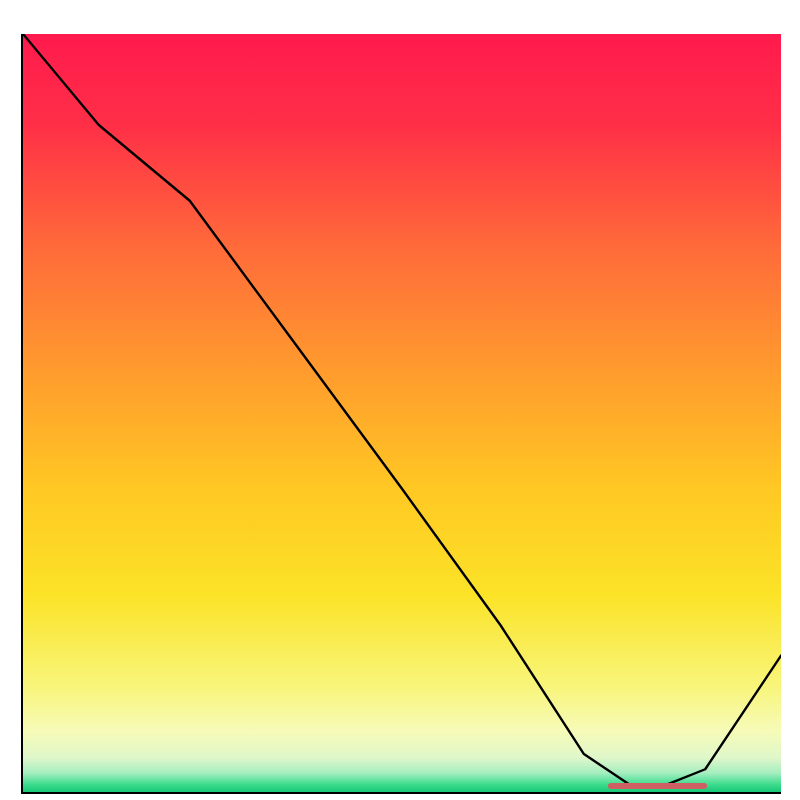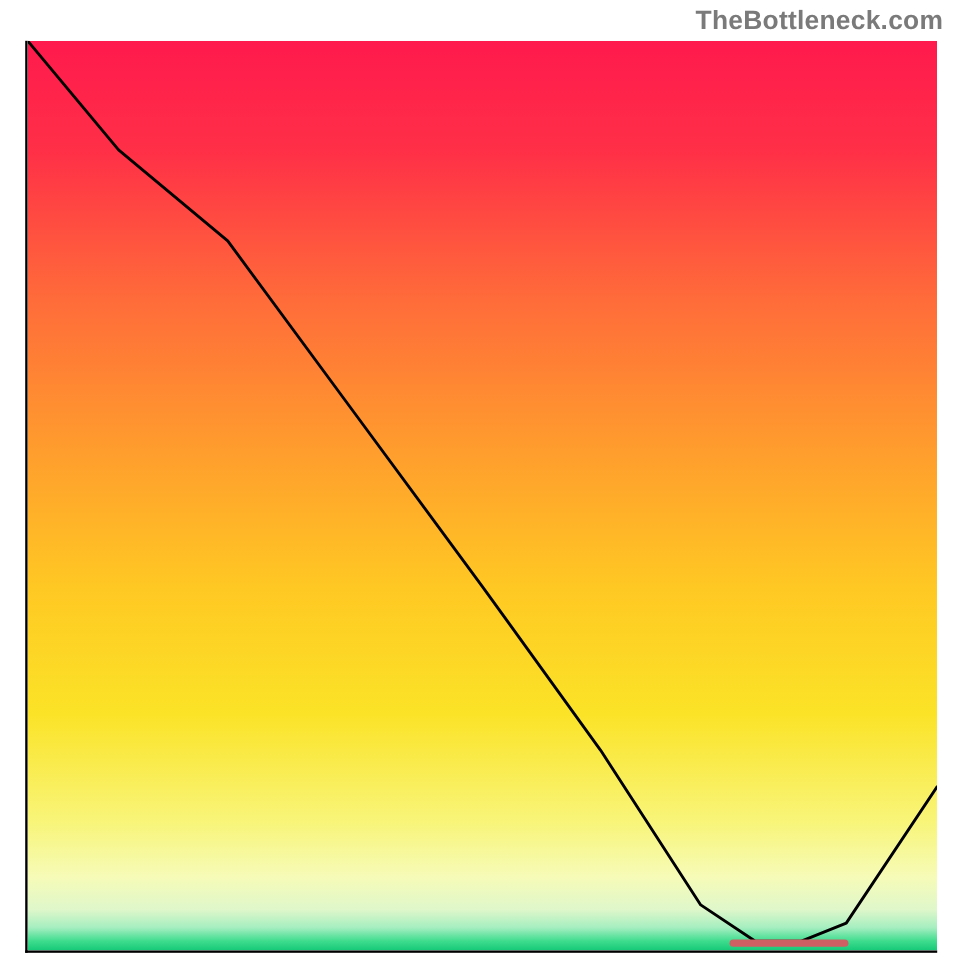--- a/index.html
+++ b/index.html
@@ -50,21 +50,20 @@
     height: 6px;
     border-radius: 3px;
     background: #ce5f62;
   }
 </style>
 </head>
 <body>
 
 <div class="stage">
 
-  <div class="watermark">TheBottleneck.com</div>
 
   <div class="plot">
     <svg class="gradient" viewBox="0 0 100 100" preserveAspectRatio="none" width="100%" height="100%">
       <defs>
         <linearGradient id="bg-grad" x1="0" y1="0" x2="0" y2="1">
             <stop offset="0%" stop-color="#ff1a4d"></stop>
             <stop offset="12%" stop-color="#ff2f47"></stop>
             <stop offset="28.000000000000004%" stop-color="#ff6a3a"></stop>
             <stop offset="44%" stop-color="#ff9a2e"></stop>
             <stop offset="60%" stop-color="#ffc823"></stop>

